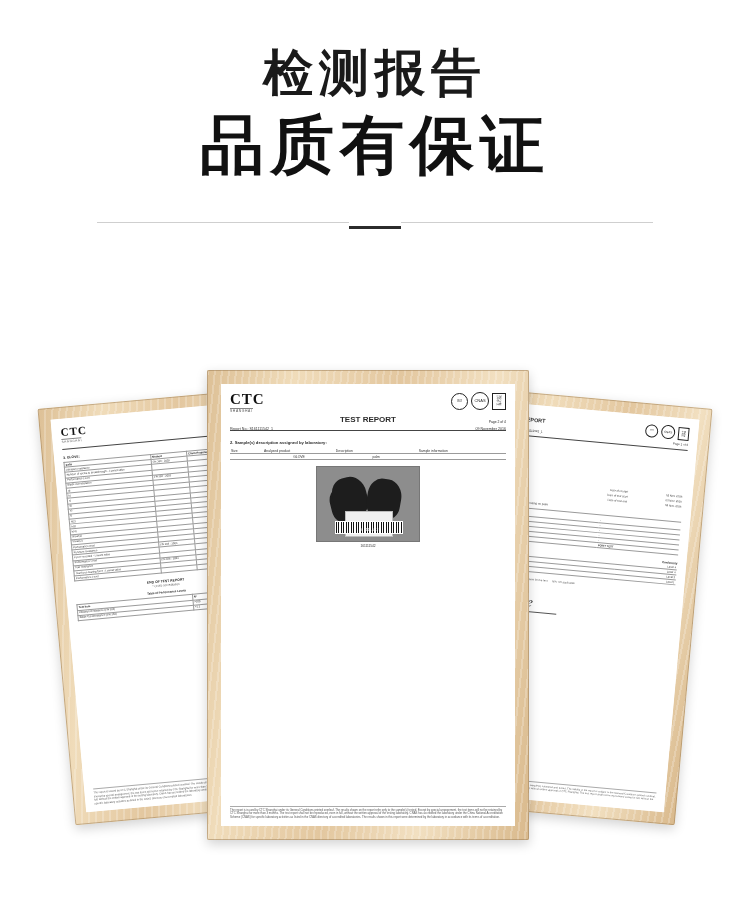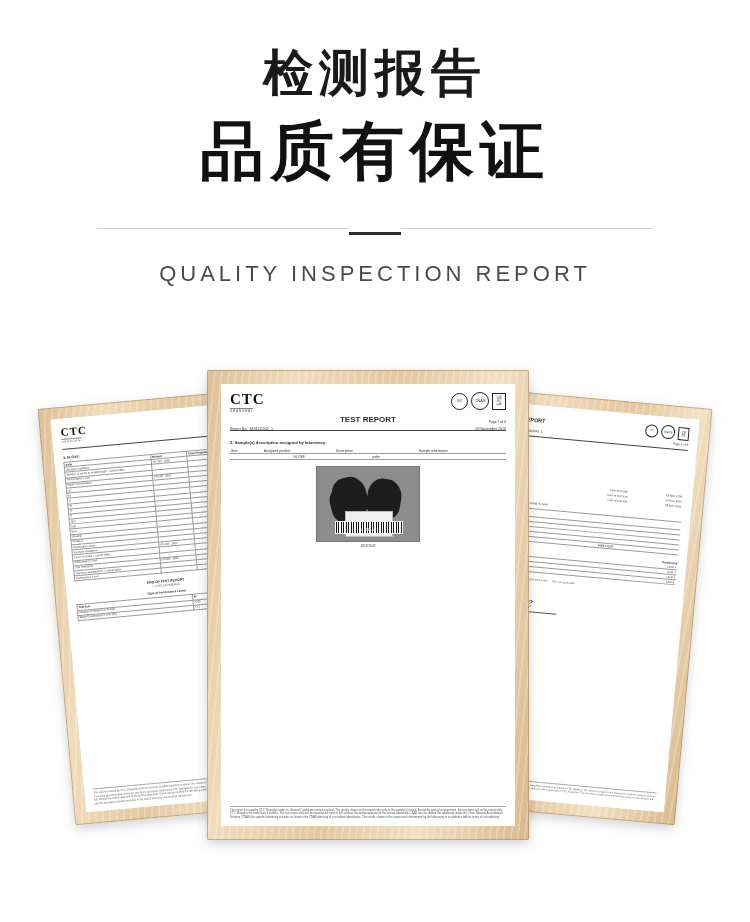--- a/index.html
+++ b/index.html
@@ -21,21 +21,20 @@
     font-weight: 700;
     line-height: 1.25;
     font-family: "DejaVu Sans", sans-serif;
   }
   .title-cn-2 {
     font-size: 64px;
     letter-spacing: 6px;
     color: #111;
     font-weight: 700;
     line-height: 1.25;
-    margin-top: 6px;
     font-family: "DejaVu Sans", sans-serif;
   }
   .rule-wrap {
     width: 556px;
     margin: 30px auto 0;
     position: relative;
     height: 14px;
   }
   .rule-line {
     position: absolute;
@@ -261,21 +260,20 @@
 
 <div class="page">
 
   <div class="header">
     <div class="title-cn-1">检测报告</div>
     <div class="title-cn-2">品质有保证</div>
     <div class="rule-wrap">
       <div class="rule-line"></div>
       <div class="rule-notch"></div>
     </div>
-    <div class="title-en">QUALITY INSPECTION REPORT</div>
   </div>
 
   <div class="frames">
 
     <div class="frame" id="frame-left">
       <div class="wood"></div>
       <div class="frame-inner-shadow"></div>
       <div class="mat">
         <div class="doc small">
 

